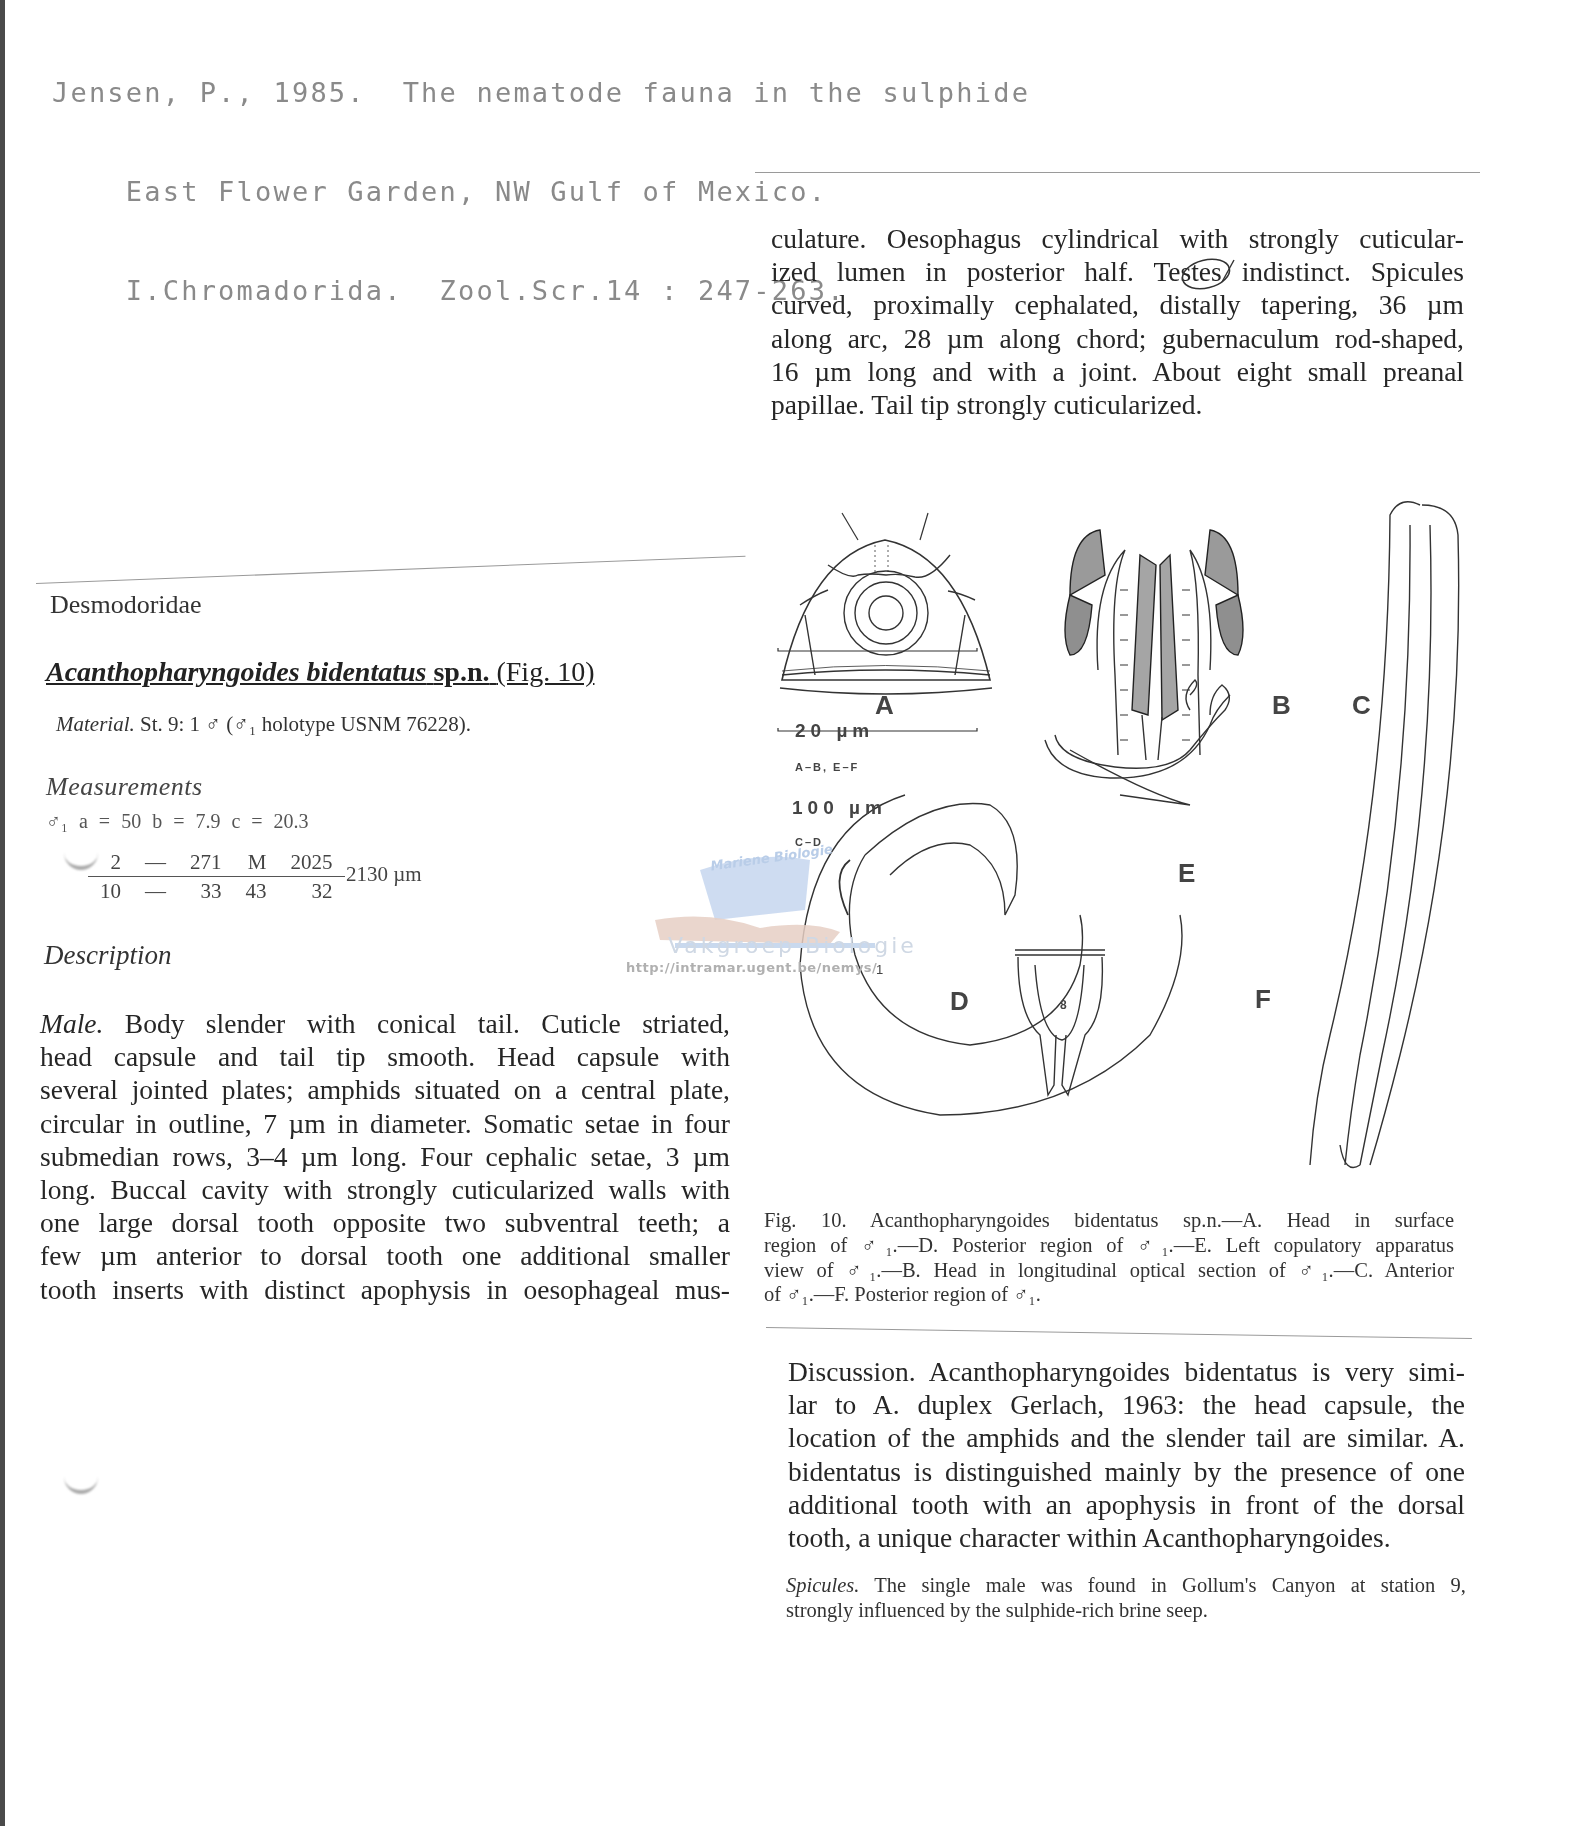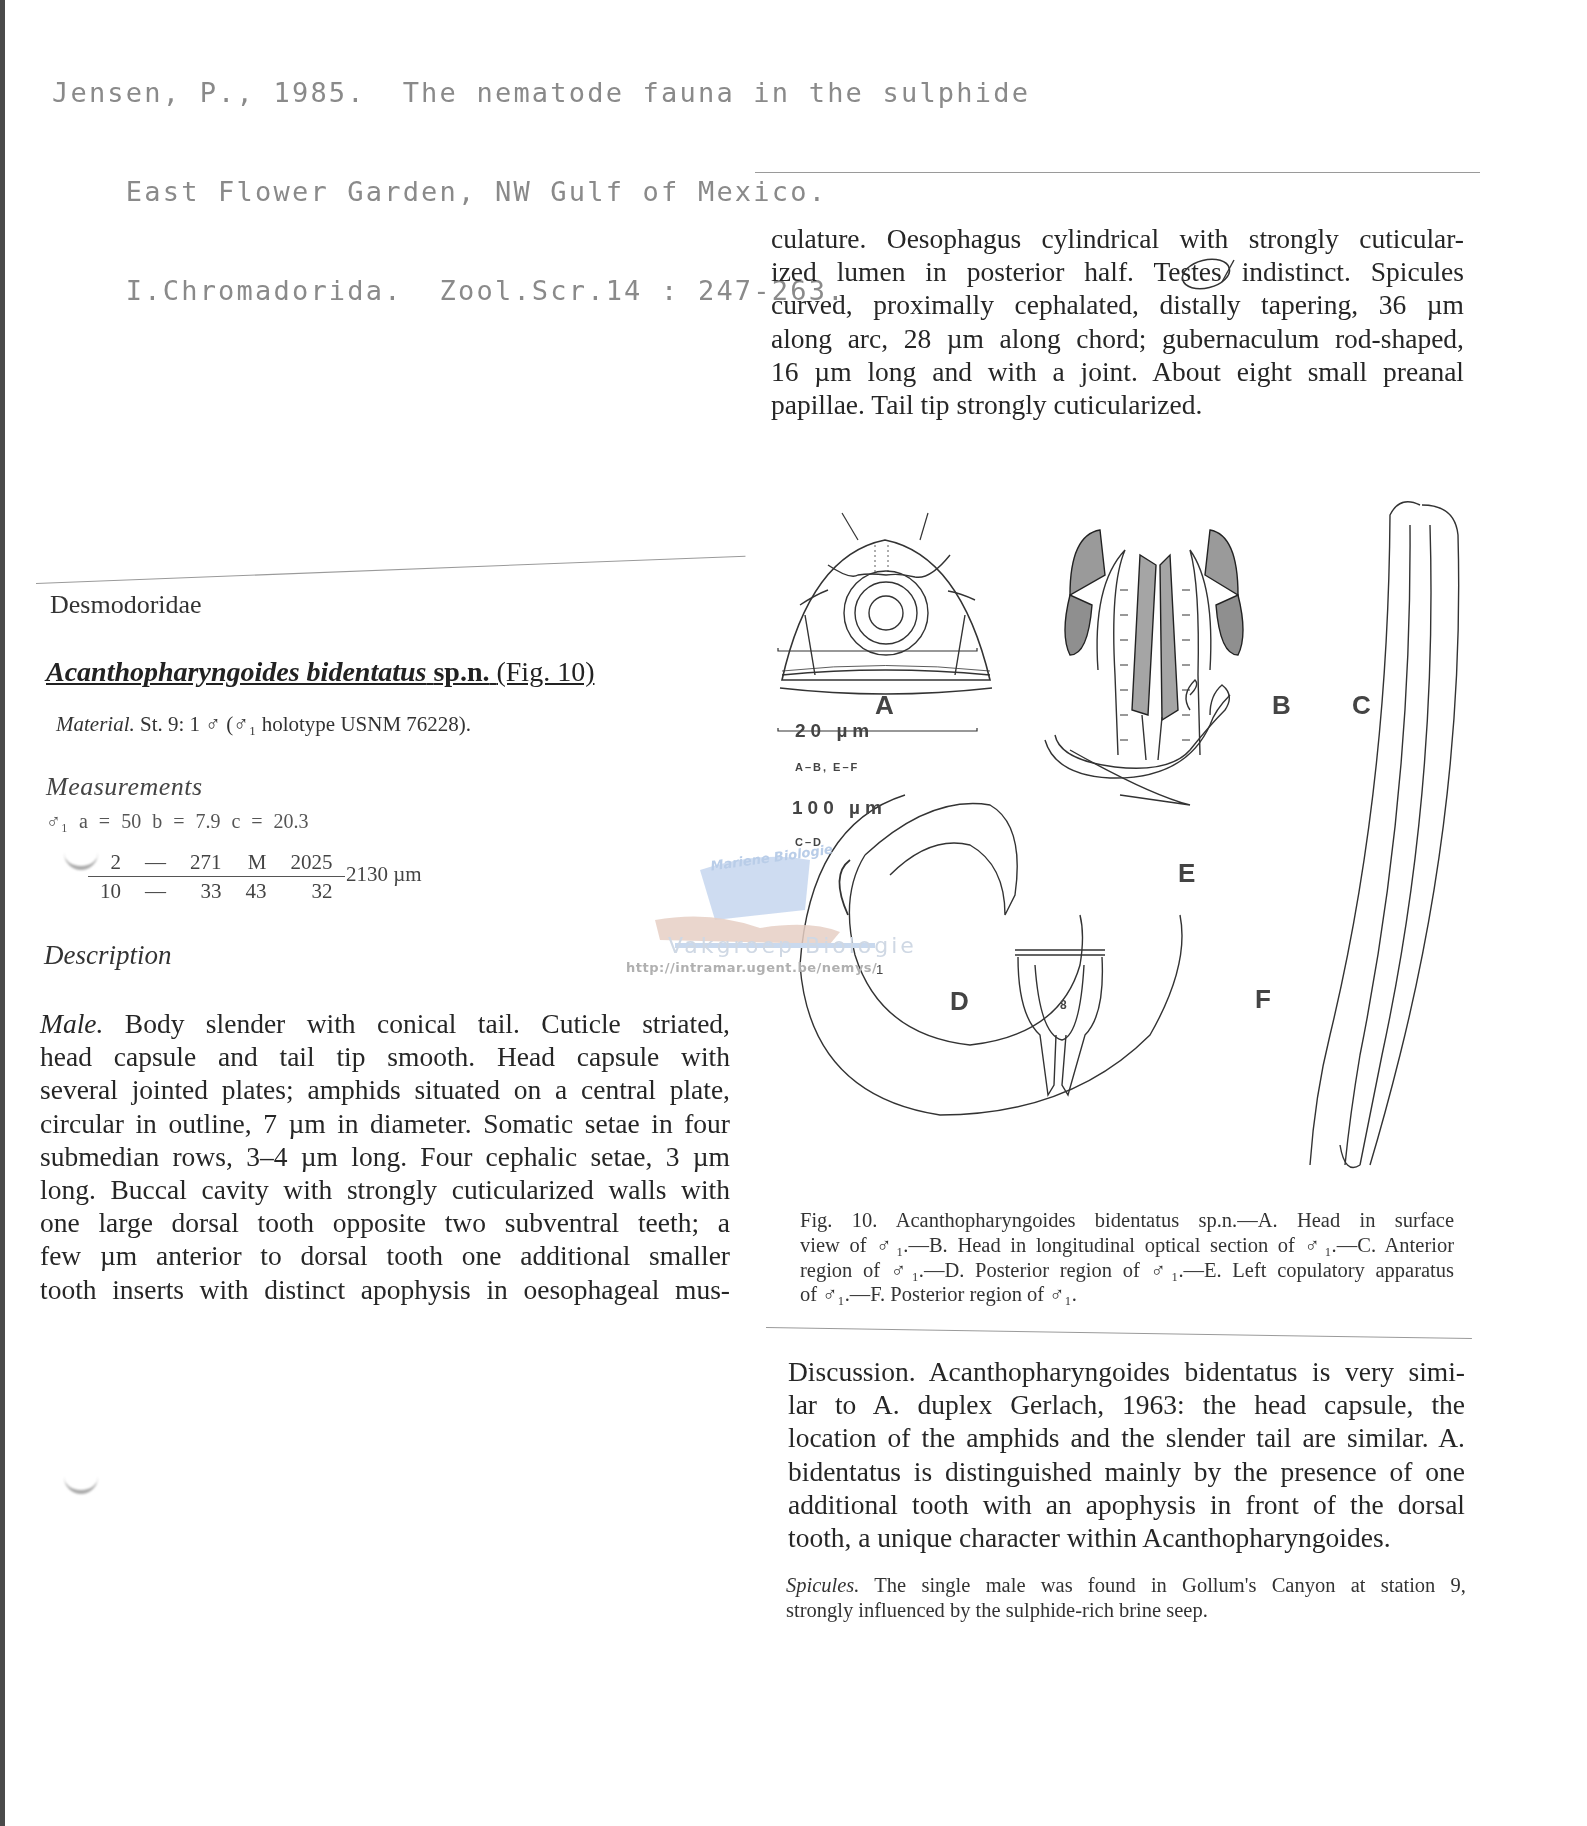--- a/index.html
+++ b/index.html
@@ -26,21 +26,21 @@
   .meas-head { left:46px; top:772px; font-size:26px; font-style:italic; color:#444; letter-spacing:0.5px; }
   .meas-ratios { left:46px; top:810px; font-size:20px; color:#555; word-spacing:6px; }
   .frac { left:88px; top:848px; font-size:21px; color:#444; }
   .frac table { border-collapse:collapse; }
   .frac td { padding:0 12px; text-align:right; height:28px; }
   .frac tr.num td { border-bottom:1px solid #555; }
   .frac-total { left:346px; top:862px; font-size:21px; color:#444; }
   .desc-head { left:44px; top:940px; font-size:27px; font-style:italic; color:#333; }
   .fig-label { font-family:"Liberation Sans","DejaVu Sans",sans-serif; font-weight:bold; color:#444; }
   .caption { left:764px; top:1208px; width:690px; font-size:20.5px; line-height:24.8px; color:#333; }
-  .caption div { white-space:nowrap; text-align:justify; text-align-last:justify;margin-left:36px; }
+  .caption div { white-space:nowrap; text-align:justify; text-align-last:justify; }
   .caption .last { text-align-last:left; }
   .habitat { left:786px; top:1573px; width:680px; font-size:20.5px; line-height:25px; color:#333; }
   .habitat div { white-space:nowrap; text-align:justify; text-align-last:justify; }
   .habitat .last { text-align-last:left; }
   .watermark { left:640px; top:840px; }
   .wm-url { left:626px; top:960px; font-family:"DejaVu Sans","Liberation Sans",sans-serif; font-weight:bold; font-size:13px; color:#b0b0b0; letter-spacing:0.5px; }
   .wm-vak { left:668px; top:933px; font-family:"DejaVu Sans","Liberation Sans",sans-serif; font-size:22px; color:#cfd8e4; letter-spacing:3px; }
   .wm-mar { left:710px; top:850px; font-family:"DejaVu Sans","Liberation Sans",sans-serif; font-weight:bold; font-style:italic; font-size:13px; color:#b9cde8; transform:rotate(-8deg); }
   .blemish { width:34px; height:18px; border-bottom:4px solid #aaa; border-radius:0 0 20px 20px; filter:blur(1px); }
 </style>
@@ -216,22 +216,22 @@
   <path d="M60,30 Q120,10 170,20 L165,70 L75,80 Z" fill="#c5d6ee" opacity="0.85"></path>
   <path d="M15,80 Q70,70 120,88 Q170,80 200,92 L190,104 L20,100 Z" fill="#e6cfc4" opacity="0.85"></path>
   <rect x="35" y="103" width="200" height="5" fill="#c9d9ee"></rect>
 </svg>
 <div class="abs wm-mar">Mariene Biologie</div>
 <div class="abs wm-vak">Vakgroep Biologie</div>
 <div class="abs wm-url">http://intramar.ugent.be/nemys/</div>
 
 <div class="abs caption">
   <div style="font-style:normal;">Fig. 10. Acanthopharyngoides bidentatus sp.n.—A. Head in surface</div>
+  <div>region of ♂₁.—D. Posterior region of ♂₁.—E. Left copulatory apparatus</div>
   <div>view of ♂₁.—B. Head in longitudinal optical section of ♂₁.—C. Anterior</div>
-  <div>region of ♂₁.—D. Posterior region of ♂₁.—E. Left copulatory apparatus</div>
   <div class="last">of ♂₁.—F. Posterior region of ♂₁.</div>
 </div>
 
 <div class="abs col-text" style="left:788px; top:1355px; width:677px;">
   <div>Discussion. Acanthopharyngoides bidentatus is very simi-</div>
   <div>lar to A. duplex Gerlach, 1963: the head capsule, the</div>
   <div>location of the amphids and the slender tail are similar. A.</div>
   <div>bidentatus is distinguished mainly by the presence of one</div>
   <div>additional tooth with an apophysis in front of the dorsal</div>
   <div class="last">tooth, a unique character within Acanthopharyngoides.</div>

